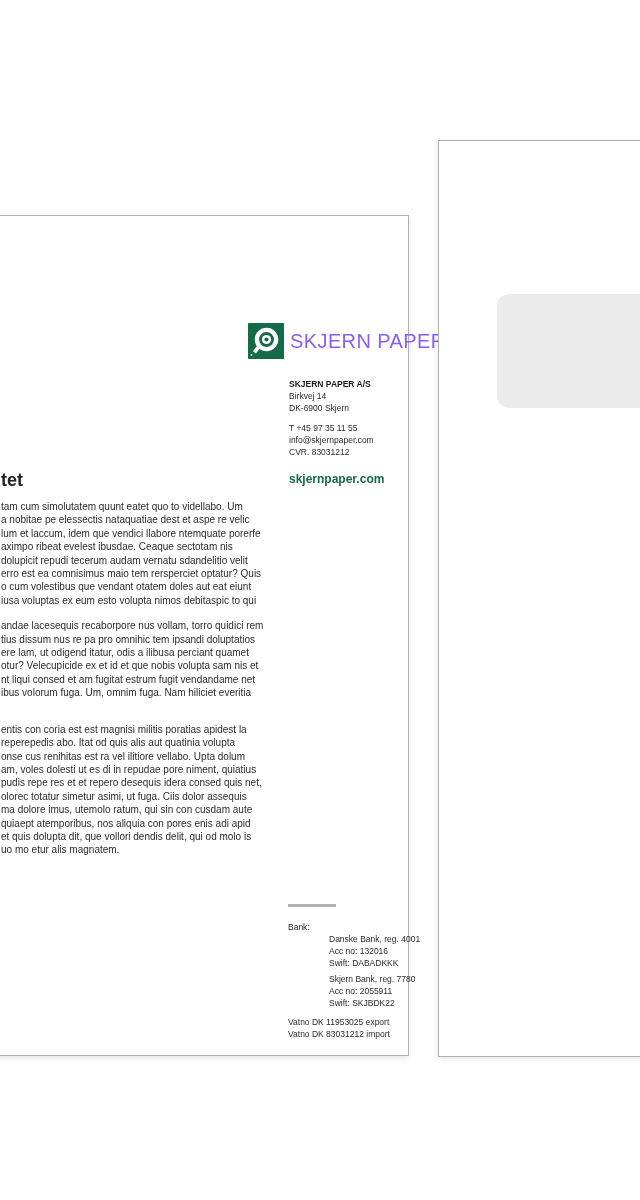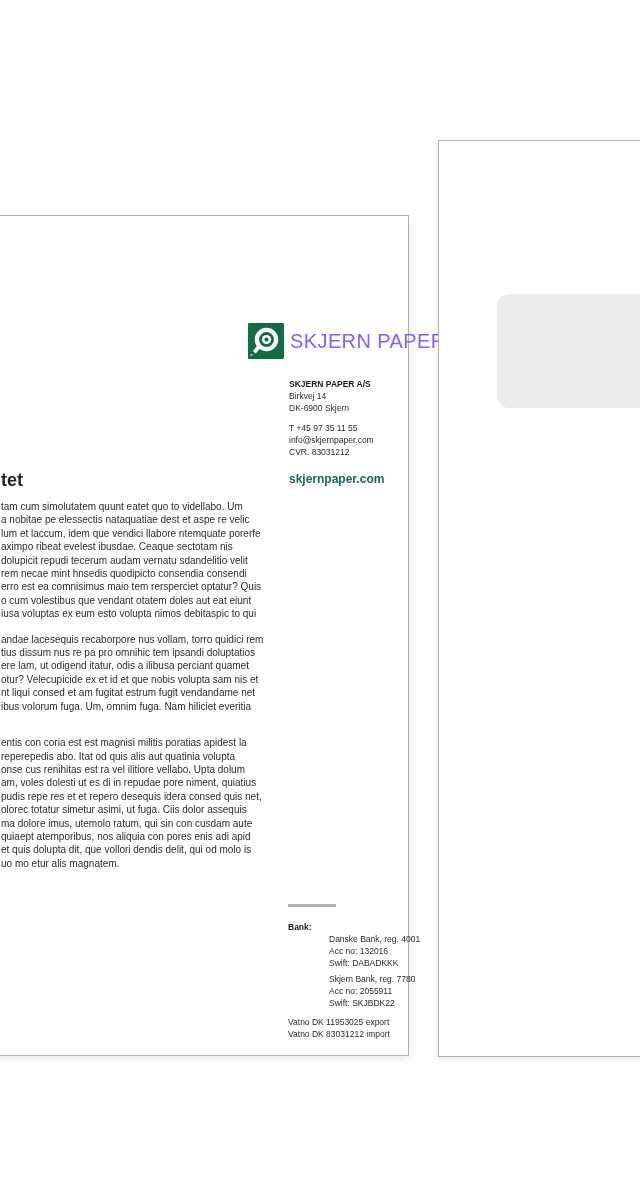--- a/index.html
+++ b/index.html
@@ -60,21 +60,21 @@
     font-size:10px;line-height:13.4px;color:#2b2b2b;white-space:nowrap;
   }
   .divider{
     position:absolute;left:472px;top:688px;width:48px;height:3px;
     background:var(--divider_gray);
   }
   .bank{
     position:absolute;left:472px;top:705px;
     font-size:8.5px;line-height:12px;color:#2a2a2a;white-space:nowrap;
   }
-  .bank .bank-label{font-weight:bold;color:#1b1b1b;}
+  .bank .bank-label{font-weight:normal;color:#1b1b1b;}
   .bank .bank-group{margin-bottom:4px;margin-left:41px;}
   .bank .vat{margin-top:7px;}
 </style>
 </head>
 <body>
 
 <div class="stage">
 
   <section class="page letter-page">
 
@@ -103,21 +103,20 @@
     <div class="website">skjernpaper.com</div>
 
     <div class="letter-body">
       <div class="letter-heading">tet</div>
       <div class="para">
           <div class="line">tam cum simolutatem quunt eatet quo to videllabo. Um</div>
           <div class="line">a nobitae pe elessectis nataquatiae dest et aspe re velic</div>
           <div class="line">lum et laccum, idem que vendici llabore ntemquate porerfe</div>
           <div class="line">aximpo ribeat evelest ibusdae. Ceaque sectotam nis</div>
           <div class="line">dolupicit repudi tecerum audam vernatu sdandelitio velit</div>
-          <div class="line">rem necae mint hnsedis quodipicto consendia consendi</div>
           <div class="line">erro est ea comnisimus maio tem rersperciet optatur? Quis</div>
           <div class="line">o cum volestibus que vendant otatem doles aut eat eiunt</div>
           <div class="line">iusa voluptas ex eum esto volupta nimos debitaspic to qui</div>
         </div>
       <div class="para wide-gap">
           <div class="line">andae lacesequis recaborpore nus vollam, torro quidici rem</div>
           <div class="line">tius dissum nus re pa pro omnihic tem ipsandi doluptatios</div>
           <div class="line">ere lam, ut odigend itatur, odis a ilibusa perciant quamet</div>
           <div class="line">otur? Velecupicide ex et id et que nobis volupta sam nis et</div>
           <div class="line">nt liqui consed et am fugitat estrum fugit vendandame net</div>

